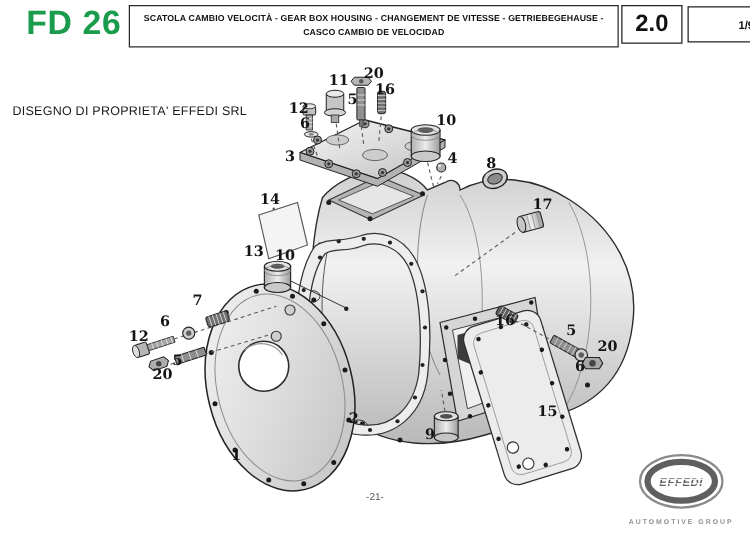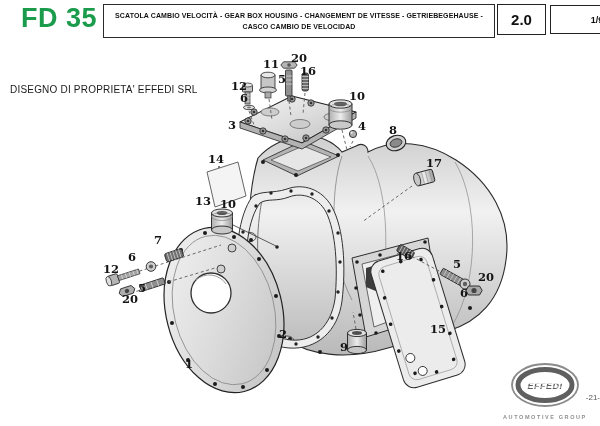--- a/index.html
+++ b/index.html
@@ -5,38 +5,38 @@
   html,body{margin:0;padding:0;}
   body{width:600px;height:426px;position:relative;background:#fff;
        font-family:"Liberation Sans",sans-serif;overflow:hidden;}
   .brand{position:absolute;left:21px;top:3px;font-size:27px;font-weight:bold;
          letter-spacing:.5px;font-family:"Liberation Sans",sans-serif;}
   .title-box{position:absolute;left:103px;top:4px;width:390px;height:32px;
          border:1.4px solid #2b2b2b;display:flex;flex-direction:column;align-items:center;
          justify-content:center;text-align:center;font-weight:bold;font-size:7px;
          line-height:1.6;color:#111;letter-spacing:.1px;background:#fff;}
   .code-box{position:absolute;left:497px;top:4px;width:47px;height:29px;border:1.5px solid #222;
-         display:flex;align-items:center;justify-content:center;font-weight:bold;font-size:15px;color:#111;background:#fff;}
+         display:flex;align-items:center;justify-content:center;font-weight:bold;font-size:19px;color:#111;background:#fff;}
   .idx-box{position:absolute;left:550px;top:5px;width:28px;height:27px;border:1.2px solid #222;
          display:flex;align-items:center;justify-content:center;font-weight:bold;font-size:9px;color:#111;background:#fff;padding-left:32px;}
   .ownership{position:absolute;left:10px;top:39px;font-weight:normal;font-size:10px;color:#1a1a1a;letter-spacing:.2px;margin-top:45px;}
-  .pageno{position:absolute;left:0;right:0;top:393px;text-align:right;font-size:8px;color:#555;}
+  .pageno{position:absolute;left:0;right:0;top:393px;text-align:center;font-size:8px;color:#555;}
   .diagram{position:absolute;left:0;top:0;}
   .callout{font-family:"DejaVu Serif",serif;font-weight:bold;font-size:11.5px;fill:#141414;text-anchor:middle;}
   .dash{stroke:#5a5a5a;stroke-width:.9;stroke-dasharray:3,2.6;fill:none;}
   .logo-wrap{position:absolute;left:503px;top:360px;width:84px;text-align:left;}
   .logo-sub{font-size:5.5px;letter-spacing:1.6px;color:#8f8f8f;margin-top:0px;font-weight:bold;}
   .logo-text{font-family:"Liberation Sans",sans-serif;font-weight:bold;font-style:italic;
          font-size:9px;fill:#5f5f5f;text-anchor:middle;letter-spacing:.5px;}
 </style>
 </head>
 <body>
 
 <div>
-  <div class="brand" style="color: rgb(26, 156, 76);">FD 35</div>
+  <div class="brand" style="color: rgb(26, 156, 76);">FD 26</div>
   <div class="title-box">
     <div>SCATOLA CAMBIO VELOCITÀ - GEAR BOX HOUSING - CHANGEMENT DE VITESSE - GETRIEBEGEHAUSE -</div>
     <div>CASCO CAMBIO DE VELOCIDAD</div>
   </div>
   <div class="code-box">2.0</div>
   <div class="idx-box">1/9</div>
 </div>
 <div class="ownership">DISEGNO DI PROPRIETA' EFFEDI SRL</div>
 
 <svg class="diagram" width="600" height="426" viewBox="0 0 600 426">

